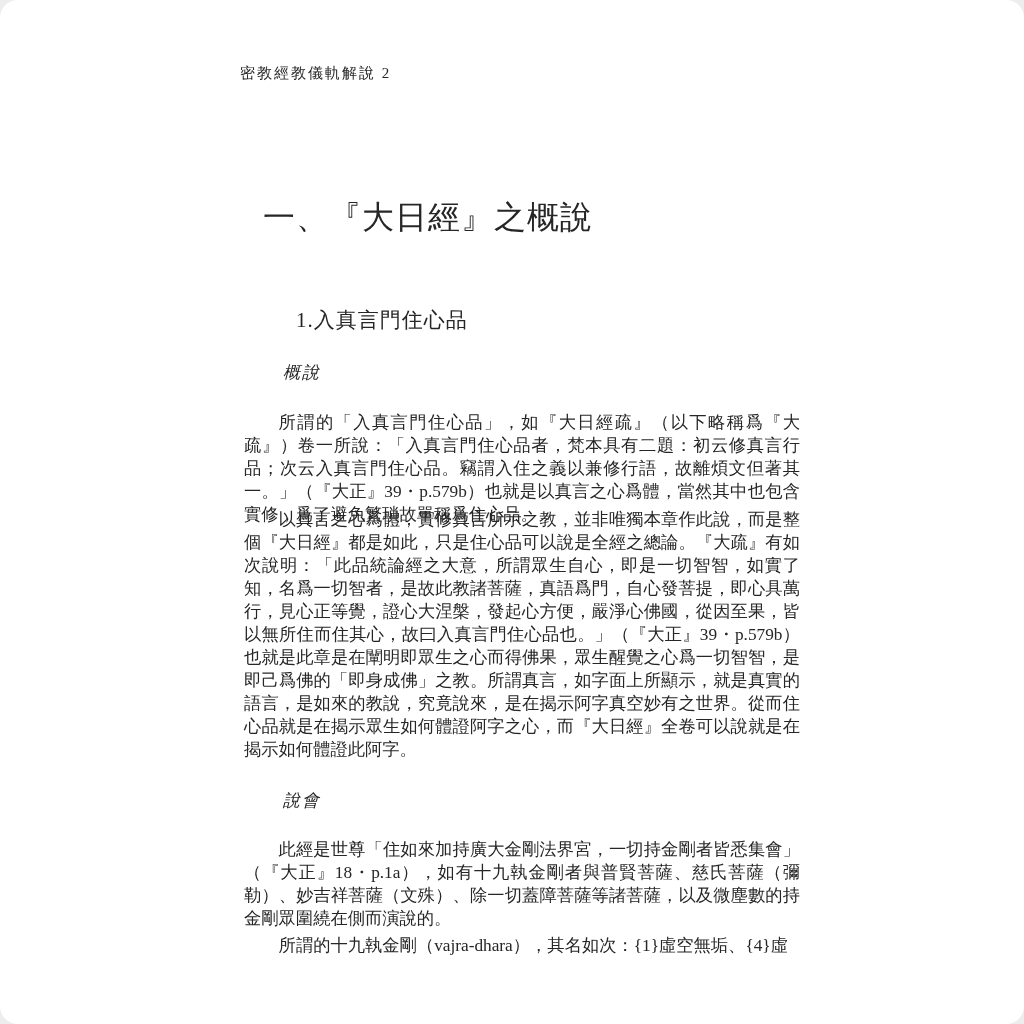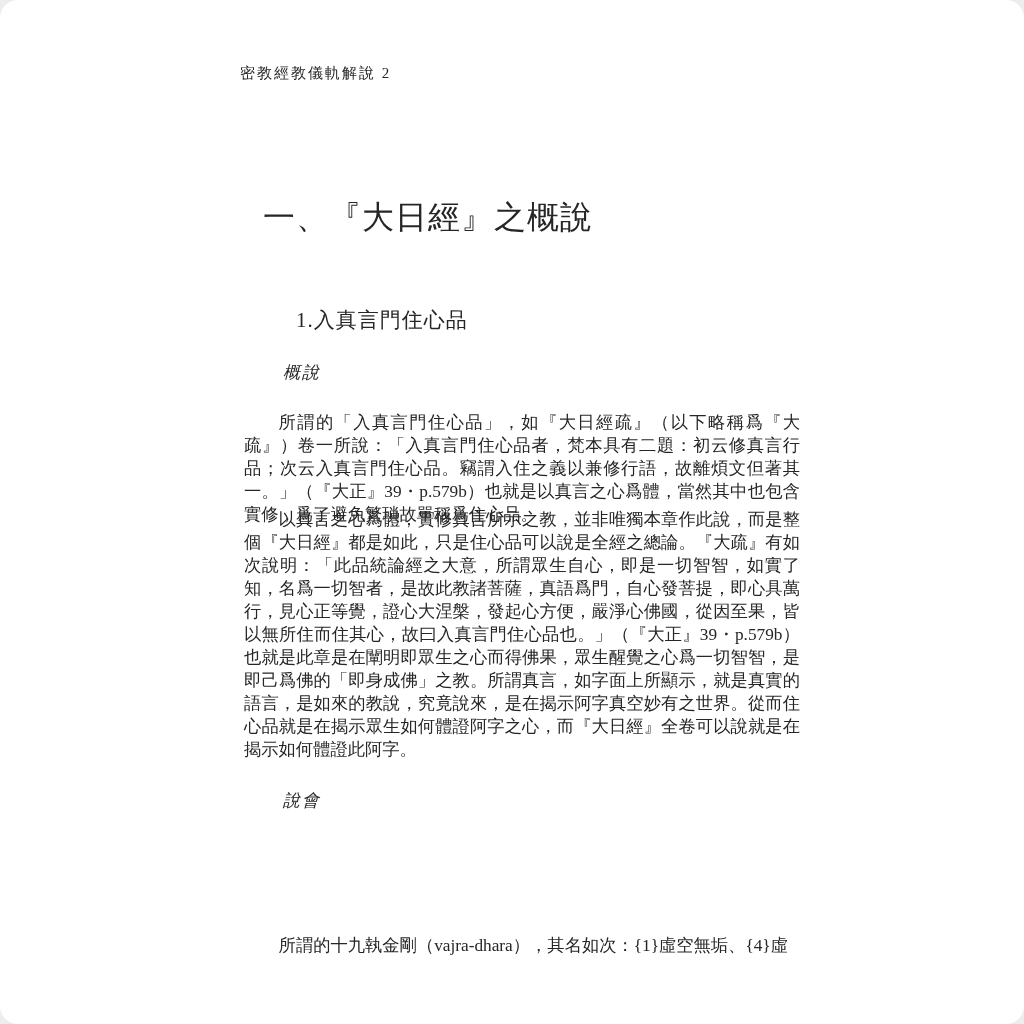--- a/index.html
+++ b/index.html
@@ -86,16 +86,17 @@
   <h2 class="section-title">1.入真言門住心品</h2>
 
   <h3 class="subheading overview">概說</h3>
 
   <p class="body-para para-1">所謂的「入真言門住心品」，如『大日經疏』（以下略稱爲『大疏』）卷一所說：「入真言門住心品者，梵本具有二題：初云修真言行品；次云入真言門住心品。竊謂入住之義以兼修行語，故離煩文但著其一。」（『大正』39・p.579b）也就是以真言之心爲體，當然其中也包含實修，爲了避免繁瑣故單稱爲住心品。</p>
 
   <p class="body-para para-2">以真言之心爲體，實修真言所示之教，並非唯獨本章作此說，而是整個『大日經』都是如此，只是住心品可以說是全經之總論。『大疏』有如次說明：「此品統論經之大意，所謂眾生自心，即是一切智智，如實了知，名爲一切智者，是故此教諸菩薩，真語爲門，自心發菩提，即心具萬行，見心正等覺，證心大涅槃，發起心方便，嚴淨心佛國，從因至果，皆以無所住而住其心，故曰入真言門住心品也。」（『大正』39・p.579b）也就是此章是在闡明即眾生之心而得佛果，眾生醒覺之心爲一切智智，是即己爲佛的「即身成佛」之教。所謂真言，如字面上所顯示，就是真實的語言，是如來的教說，究竟說來，是在揭示阿字真空妙有之世界。從而住心品就是在揭示眾生如何體證阿字之心，而『大日經』全卷可以說就是在揭示如何體證此阿字。</p>
 
   <h3 class="subheading assembly">說會</h3>
 
+  <p class="body-para para-3">此經是世尊「住如來加持廣大金剛法界宮，一切持金剛者皆悉集會」（『大正』18・p.1a），如有十九執金剛者與普賢菩薩、慈氏菩薩（彌勒）、妙吉祥菩薩（文殊）、除一切蓋障菩薩等諸菩薩，以及微塵數的持金剛眾圍繞在側而演說的。</p>
 
   <p class="body-para para-4">所謂的十九執金剛（vajra-dhara），其名如次：{1}虛空無垢、{4}虛</p>
 
 </div>
 
 </body></html>

